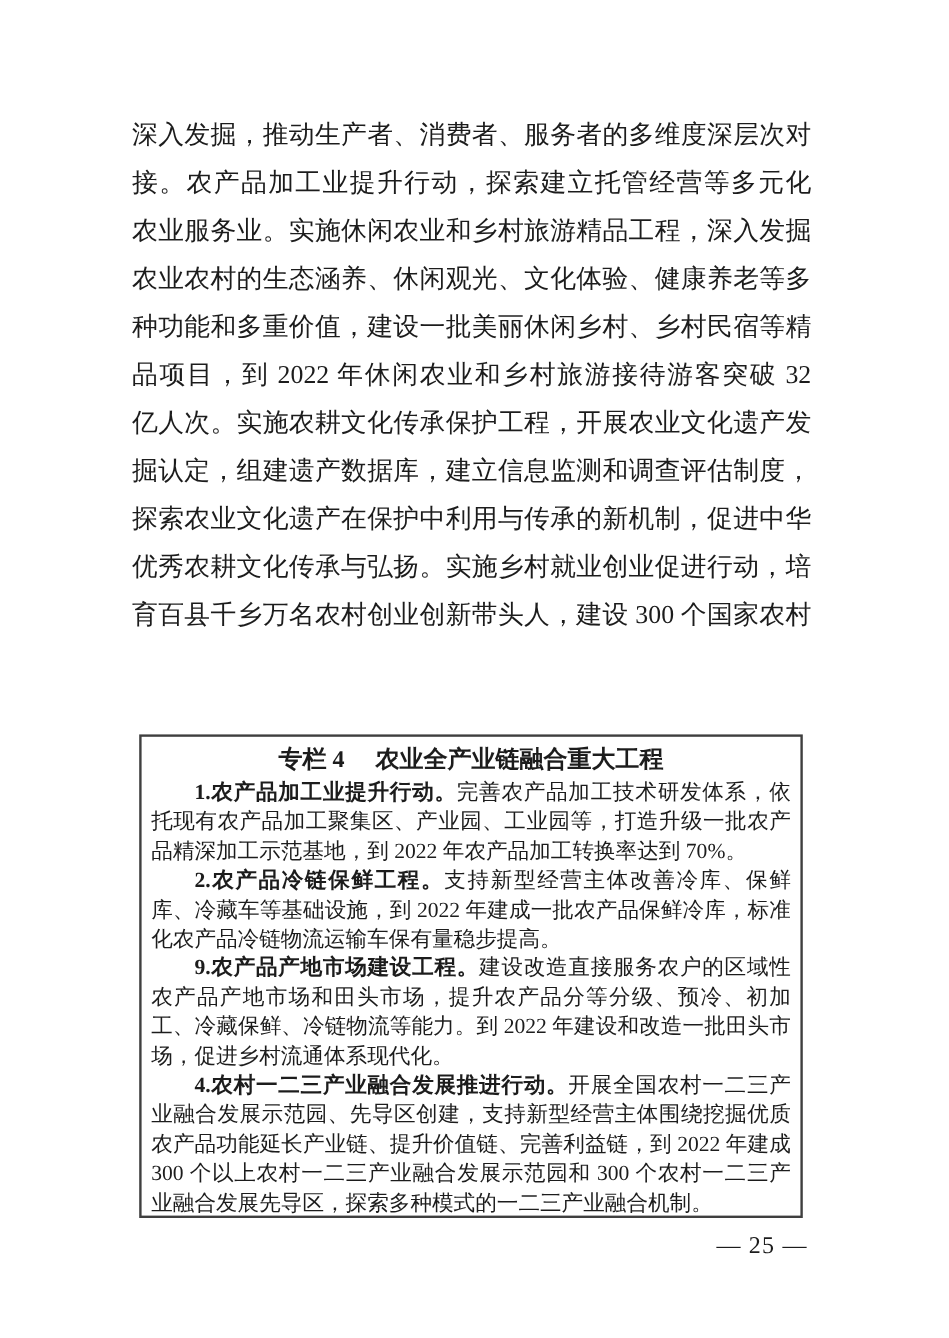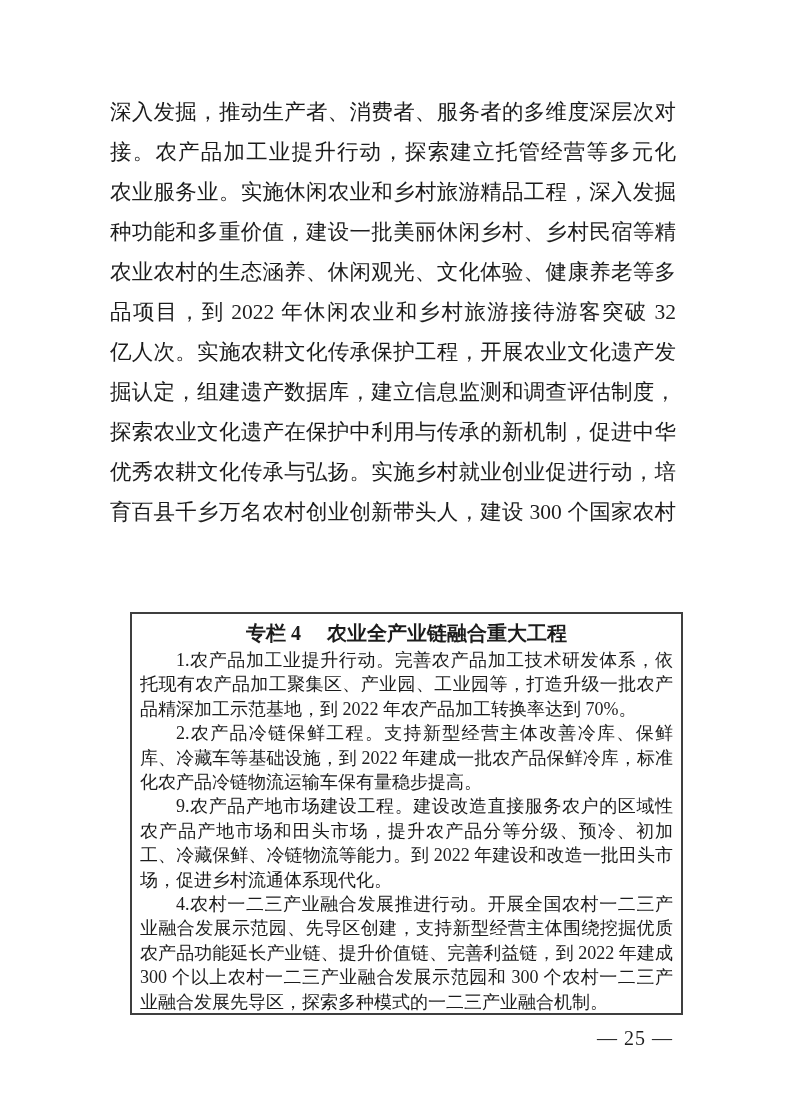--- a/index.html
+++ b/index.html
@@ -25,21 +25,21 @@
     text-align-last:justify;
     overflow:hidden;
     white-space:nowrap;
   }
   .bline.last {
     text-align-last:left;
     white-space:normal;
   }
   .panel {
     position:absolute;
-    left:130px; top:612px;
+    left:116px; top:612px;
     width:553px; height:403px;
     box-sizing:border-box;
     border:2px solid #3f3f3f;
     padding:4px 8px 0 8px;
     background:#ffffff;
   }
   .panel-title {
     text-align:center;
     font-weight:bold;
     font-size:20px;
@@ -47,42 +47,42 @@
     white-space:nowrap;
   }
   .panel-title .label { margin-right:26px; }
   .panel-items p.pitem {
     margin:0;
     font-size:18px;
     line-height:24.4px;
     text-align:justify;
     text-indent:2em;
   }
-  .pitem b { font-weight:normal; }
+  .pitem b { font-weight:bold; }
   .page-number {
     position:absolute;
     top:1026px;
     right:118px;
     font-size:20px;
     line-height:24px;
     letter-spacing:1px;
     white-space:nowrap;
   }
 </style>
 </head>
 <body>
 
 <div class="page">
 
   <div class="body-text">
       <div class="bline">深入发掘，推动生产者、消费者、服务者的多维度深层次对</div>
       <div class="bline">接。农产品加工业提升行动，探索建立托管经营等多元化</div>
       <div class="bline">农业服务业。实施休闲农业和乡村旅游精品工程，深入发掘</div>
+      <div class="bline">农业农村的生态涵养、休闲观光、文化体验、健康养老等多</div>
       <div class="bline">种功能和多重价值，建设一批美丽休闲乡村、乡村民宿等精</div>
-      <div class="bline">农业农村的生态涵养、休闲观光、文化体验、健康养老等多</div>
       <div class="bline">品项目，到 2022 年休闲农业和乡村旅游接待游客突破 32</div>
       <div class="bline">亿人次。实施农耕文化传承保护工程，开展农业文化遗产发</div>
       <div class="bline">掘认定，组建遗产数据库，建立信息监测和调查评估制度，</div>
       <div class="bline">探索农业文化遗产在保护中利用与传承的新机制，促进中华</div>
       <div class="bline">优秀农耕文化传承与弘扬。实施乡村就业创业促进行动，培</div>
       <div class="bline">育百县千乡万名农村创业创新带头人，建设 300 个国家农村</div>
     </div>
 
   <div class="panel">
     <div class="panel-title">

